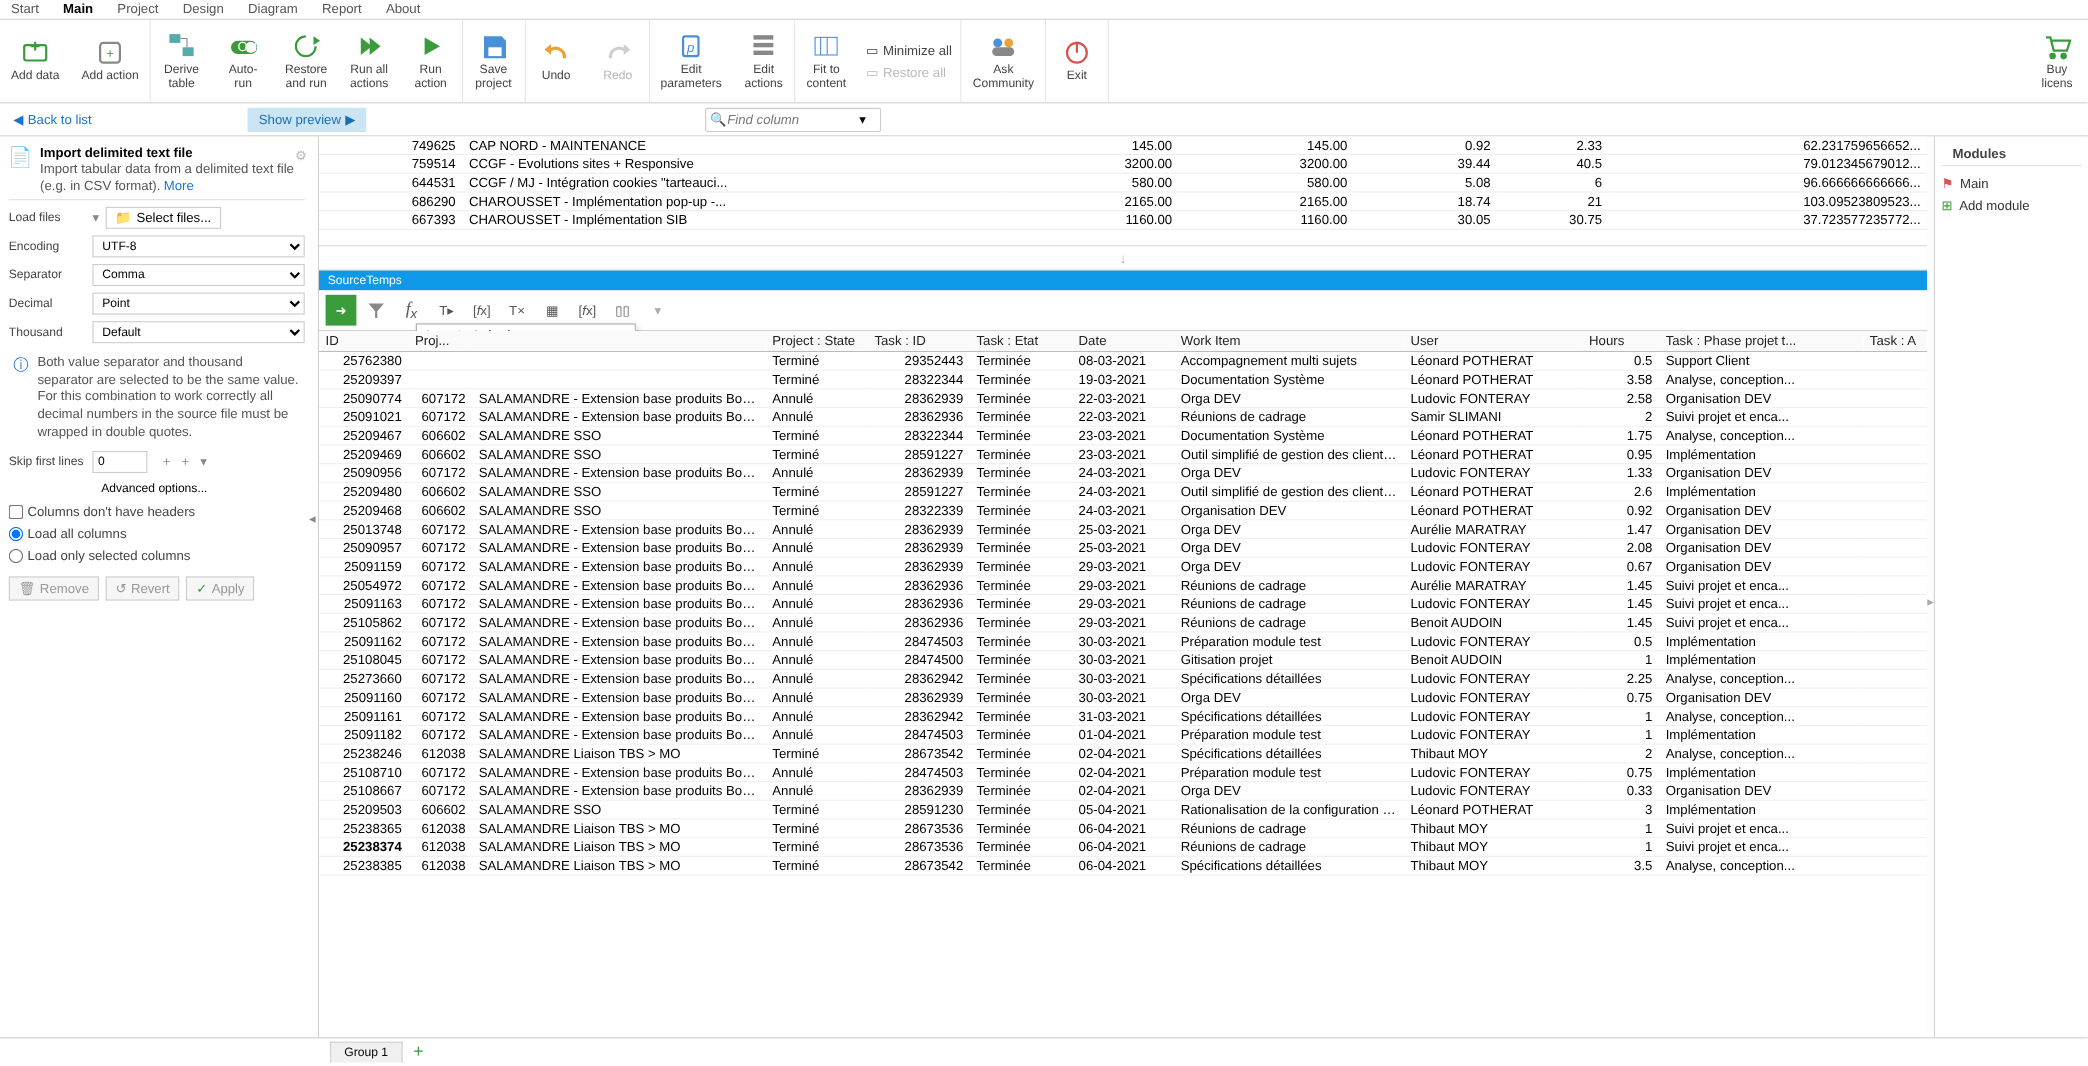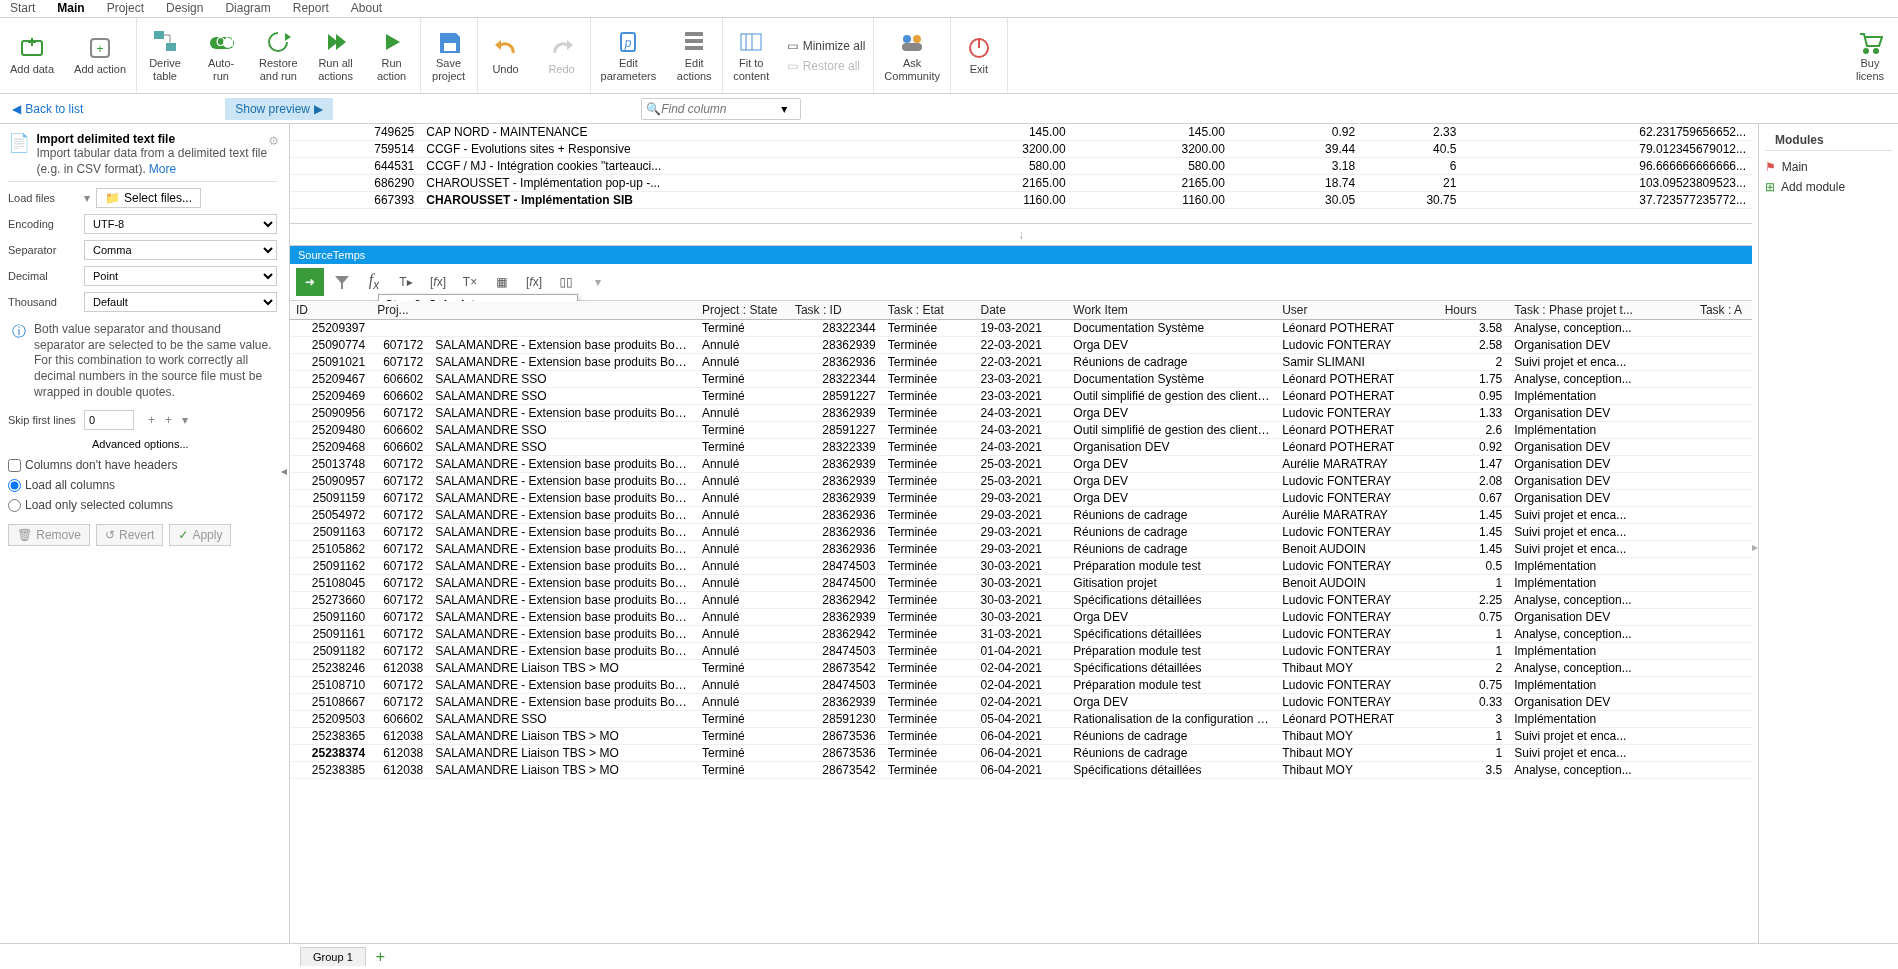--- a/index.html
+++ b/index.html
@@ -384,36 +384,36 @@
               <td class="num" style="width: 110px;">3200.00</td>
               <td class="num" style="width: 90px;">39.44</td>
               <td class="num" style="width: 70px;">40.5</td>
               <td class="num" style="width: 200px;">79.012345679012...</td>
             </tr>
             <tr>
               <td class="num" style="width: 90px;">644531</td>
               <td style="width: 340px;">CCGF / MJ - Intégration cookies "tarteauci...</td>
               <td class="num" style="width: 110px;">580.00</td>
               <td class="num" style="width: 110px;">580.00</td>
-              <td class="num" style="width: 90px;">3.18</td>
+              <td class="num" style="width: 90px;">5.08</td>
               <td class="num" style="width: 70px;">6</td>
               <td class="num" style="width: 200px;">96.666666666666...</td>
             </tr>
             <tr>
               <td class="num" style="width: 90px;">686290</td>
               <td style="width: 340px;">CHAROUSSET - Implémentation pop-up -...</td>
               <td class="num" style="width: 110px;">2165.00</td>
               <td class="num" style="width: 110px;">2165.00</td>
               <td class="num" style="width: 90px;">18.74</td>
               <td class="num" style="width: 70px;">21</td>
               <td class="num" style="width: 200px;">103.09523809523...</td>
             </tr>
             <tr>
               <td class="num" style="width: 90px;">667393</td>
-              <td style="width: 340px; font-weight: bold;">CHAROUSSET - Implémentation SIB</td>
+              <td style="width: 340px;">CHAROUSSET - Implémentation SIB</td>
               <td class="num" style="width: 110px;">1160.00</td>
               <td class="num" style="width: 110px;">1160.00</td>
               <td class="num" style="width: 90px;">30.05</td>
               <td class="num" style="width: 70px;">30.75</td>
               <td class="num" style="width: 200px;">37.723577235772...</td>
             </tr>
           </tbody>
         </table>
     </div>
     <div class="arrowrow">↓</div>
@@ -459,20 +459,34 @@
               <th style="width: 80px;">Date</th>
               <th style="width: 180px;">Work Item</th>
               <th style="width: 140px;">User</th>
               <th style="width: 60px;">Hours</th>
               <th style="width: 160px;">Task : Phase projet t...</th>
               <th style="width: 50px;">Task : A</th>
             </tr>
           </thead>
           <tbody id="body">
             <tr>
+              <td class="num" style="max-width: 70px;">25762380</td>
+              <td class="num" style="max-width: 50px;"></td>
+              <td style="max-width: 230px;"></td>
+              <td style="max-width: 80px;">Terminé</td>
+              <td class="num" style="max-width: 80px;">29352443</td>
+              <td style="max-width: 80px;">Terminée</td>
+              <td style="max-width: 80px;">08-03-2021</td>
+              <td style="max-width: 180px;">Accompagnement multi sujets</td>
+              <td style="max-width: 140px;">Léonard POTHERAT</td>
+              <td class="num" style="max-width: 60px;">0.5</td>
+              <td style="max-width: 160px;">Support Client</td>
+              <td style="max-width: 50px;"></td>
+            </tr>
+            <tr>
               <td class="num" style="max-width: 70px;">25209397</td>
               <td class="num" style="max-width: 50px;"></td>
               <td style="max-width: 230px;"></td>
               <td style="max-width: 80px;">Terminé</td>
               <td class="num" style="max-width: 80px;">28322344</td>
               <td style="max-width: 80px;">Terminée</td>
               <td style="max-width: 80px;">19-03-2021</td>
               <td style="max-width: 180px;">Documentation Système</td>
               <td style="max-width: 140px;">Léonard POTHERAT</td>
               <td class="num" style="max-width: 60px;">3.58</td>

